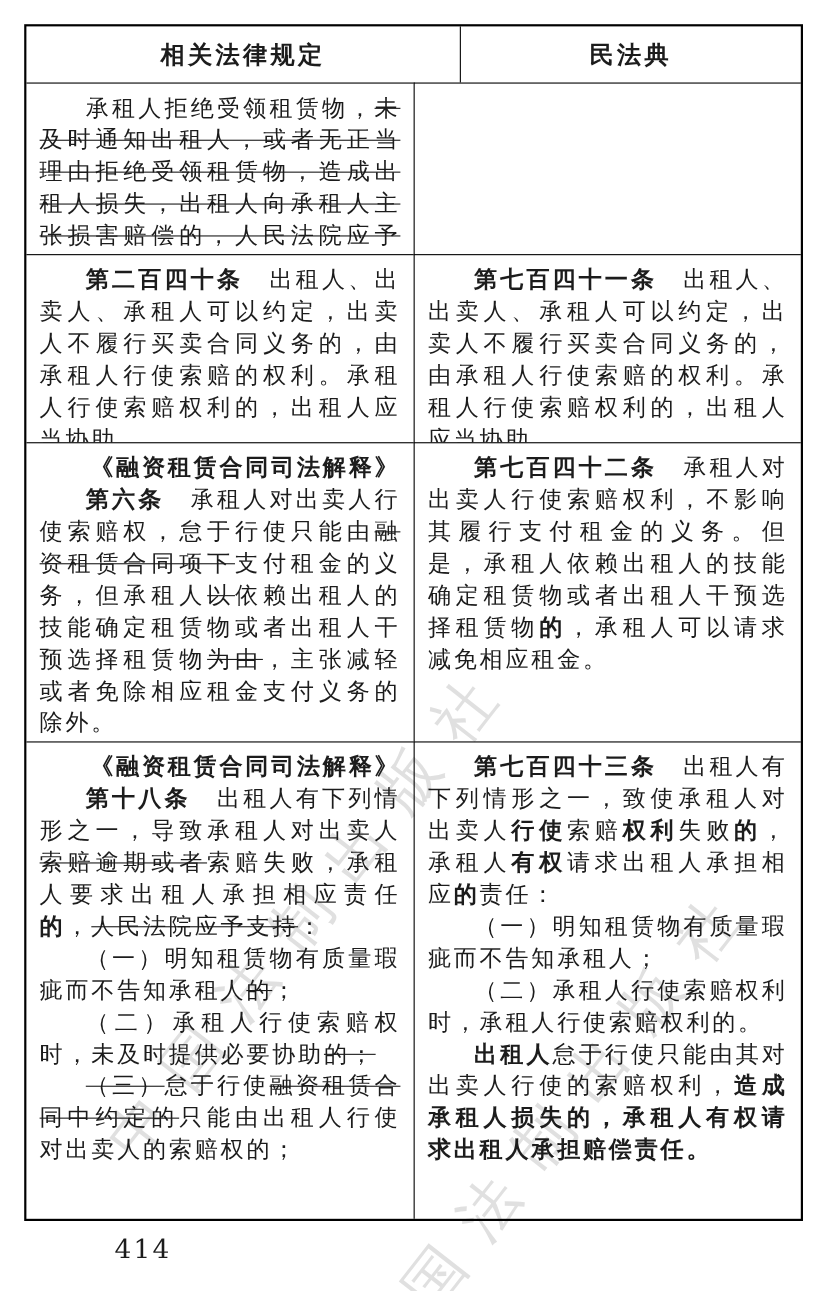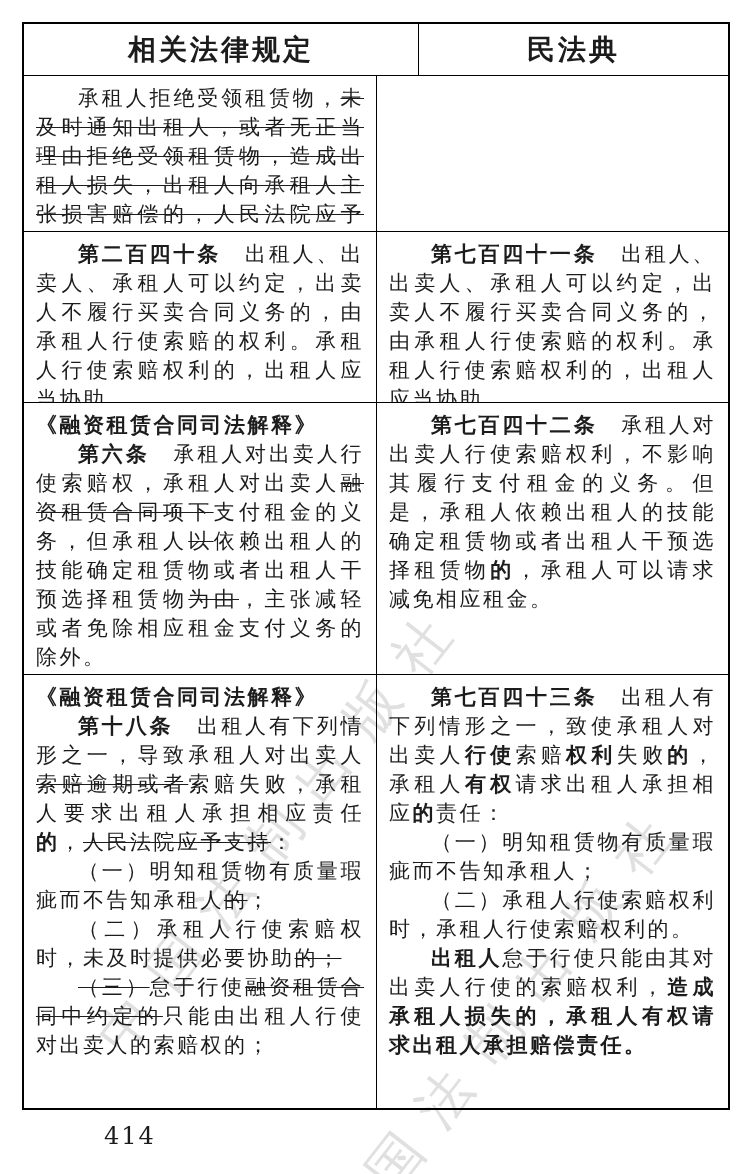--- a/index.html
+++ b/index.html
@@ -40,35 +40,35 @@
   .cell{
     padding:8px 12px 6px 12px;
     overflow:hidden;
   }
   .cell.rightcol{border-left:1.5px solid #000;}
   .cell.bordertop{border-top:1.5px solid #000;}
   .cell.head{
     display:flex;align-items:center;justify-content:center;
     font-family:"DejaVu Sans","Liberation Sans",sans-serif;
     font-weight:bold;
-    font-size:28px;
+    font-size:22px;
     padding:0;
     letter-spacing:3px;
     margin-left:42px;
   }
   .para{
     margin:0;
     font-size:21px;
     line-height:29px;
     letter-spacing:2.5px;
     text-align:justify;
     text-indent:2em;
   }
   .para.center{
-    text-align:left;
+    text-align:right;
     text-indent:0;
   }
   .b{
     font-family:"DejaVu Sans","Liberation Sans",sans-serif;
     font-weight:bold;
   }
   .u{
     text-underline-offset:5px;
     text-decoration-thickness:1.2px;
   }
@@ -103,21 +103,21 @@
 
     <div class="cell bordertop">
         <p class="para"><span class="b">第二百四十条</span><span>　出租人、出卖人、承租人可以约定，出卖人不履行买卖合同义务的，由承租人行使索赔的权利。承租人行使索赔权利的，出租人应当协助。</span></p>
       </div>
     <div class="cell bordertop rightcol">
         <p class="para"><span class="b">第七百四十一条</span><span>　出租人、出卖人、承租人可以约定，出卖人不履行买卖合同义务的，由承租人行使索赔的权利。承租人行使索赔权利的，出租人应当协助。</span></p>
       </div>
 
     <div class="cell bordertop">
         <p class="para center"><span class="b">《融资租赁合同司法解释》</span></p>
-        <p class="para"><span class="b">第六条</span><span>　承租人对出卖人行使</span><span class="u">索赔权</span><span>，承租人对出卖人</span><span class="x">融资租赁合同项下</span><span>支付租金的义务</span><span class="u">，但</span><span>承租人</span><span class="x">以</span><span>依赖出租人的技能确定租赁物或者出租人干预选择租赁物</span><span class="x">为由</span><span class="u">，主张减轻或者免除相应租金支付义务的除外</span><span>。</span></p>
+        <p class="para"><span class="b">第六条</span><span>　承租人对出卖人行使</span><span class="u">索赔权</span><span>，怠于行使只能由</span><span class="x">融资租赁合同项下</span><span>支付租金的义务</span><span class="u">，但</span><span>承租人</span><span class="x">以</span><span>依赖出租人的技能确定租赁物或者出租人干预选择租赁物</span><span class="x">为由</span><span class="u">，主张减轻或者免除相应租金支付义务的除外</span><span>。</span></p>
       </div>
     <div class="cell bordertop rightcol">
         <p class="para"><span class="b">第七百四十二条</span><span>　承租人对出卖人行使</span><span class="u">索赔权利</span><span>，不影响其履行支付租金的义务</span><span class="u">。但是，</span><span>承租人依赖出租人的技能确定租赁物或者出租人干预选择租赁物</span><span class="b">的</span><span>，</span><span class="u">承租人可以请求减免相应租金</span><span>。</span></p>
       </div>
 
     <div class="cell bordertop">
         <p class="para center"><span class="b">《融资租赁合同司法解释》</span></p>
         <p class="para"><span class="b">第十八条</span><span>　出租人有下列情形之一，</span><span class="u">导致</span><span>承租人对出卖人</span><span class="x">索赔逾期或者</span><span>索赔失败，承租人</span><span class="u">要求</span><span>出租人承担相应责任</span><span class="b">的</span><span>，</span><span class="x">人民法院应予支持</span><span>：</span></p>
         <p class="para"><span>（一）明知租赁物有质量瑕疵而不告知承租人</span><span class="x">的</span><span>；</span></p>
         <p class="para"><span>（二）承租人行使</span><span class="u">索赔权</span><span>时，未及时提供必要协助</span><span class="x">的；</span></p>

